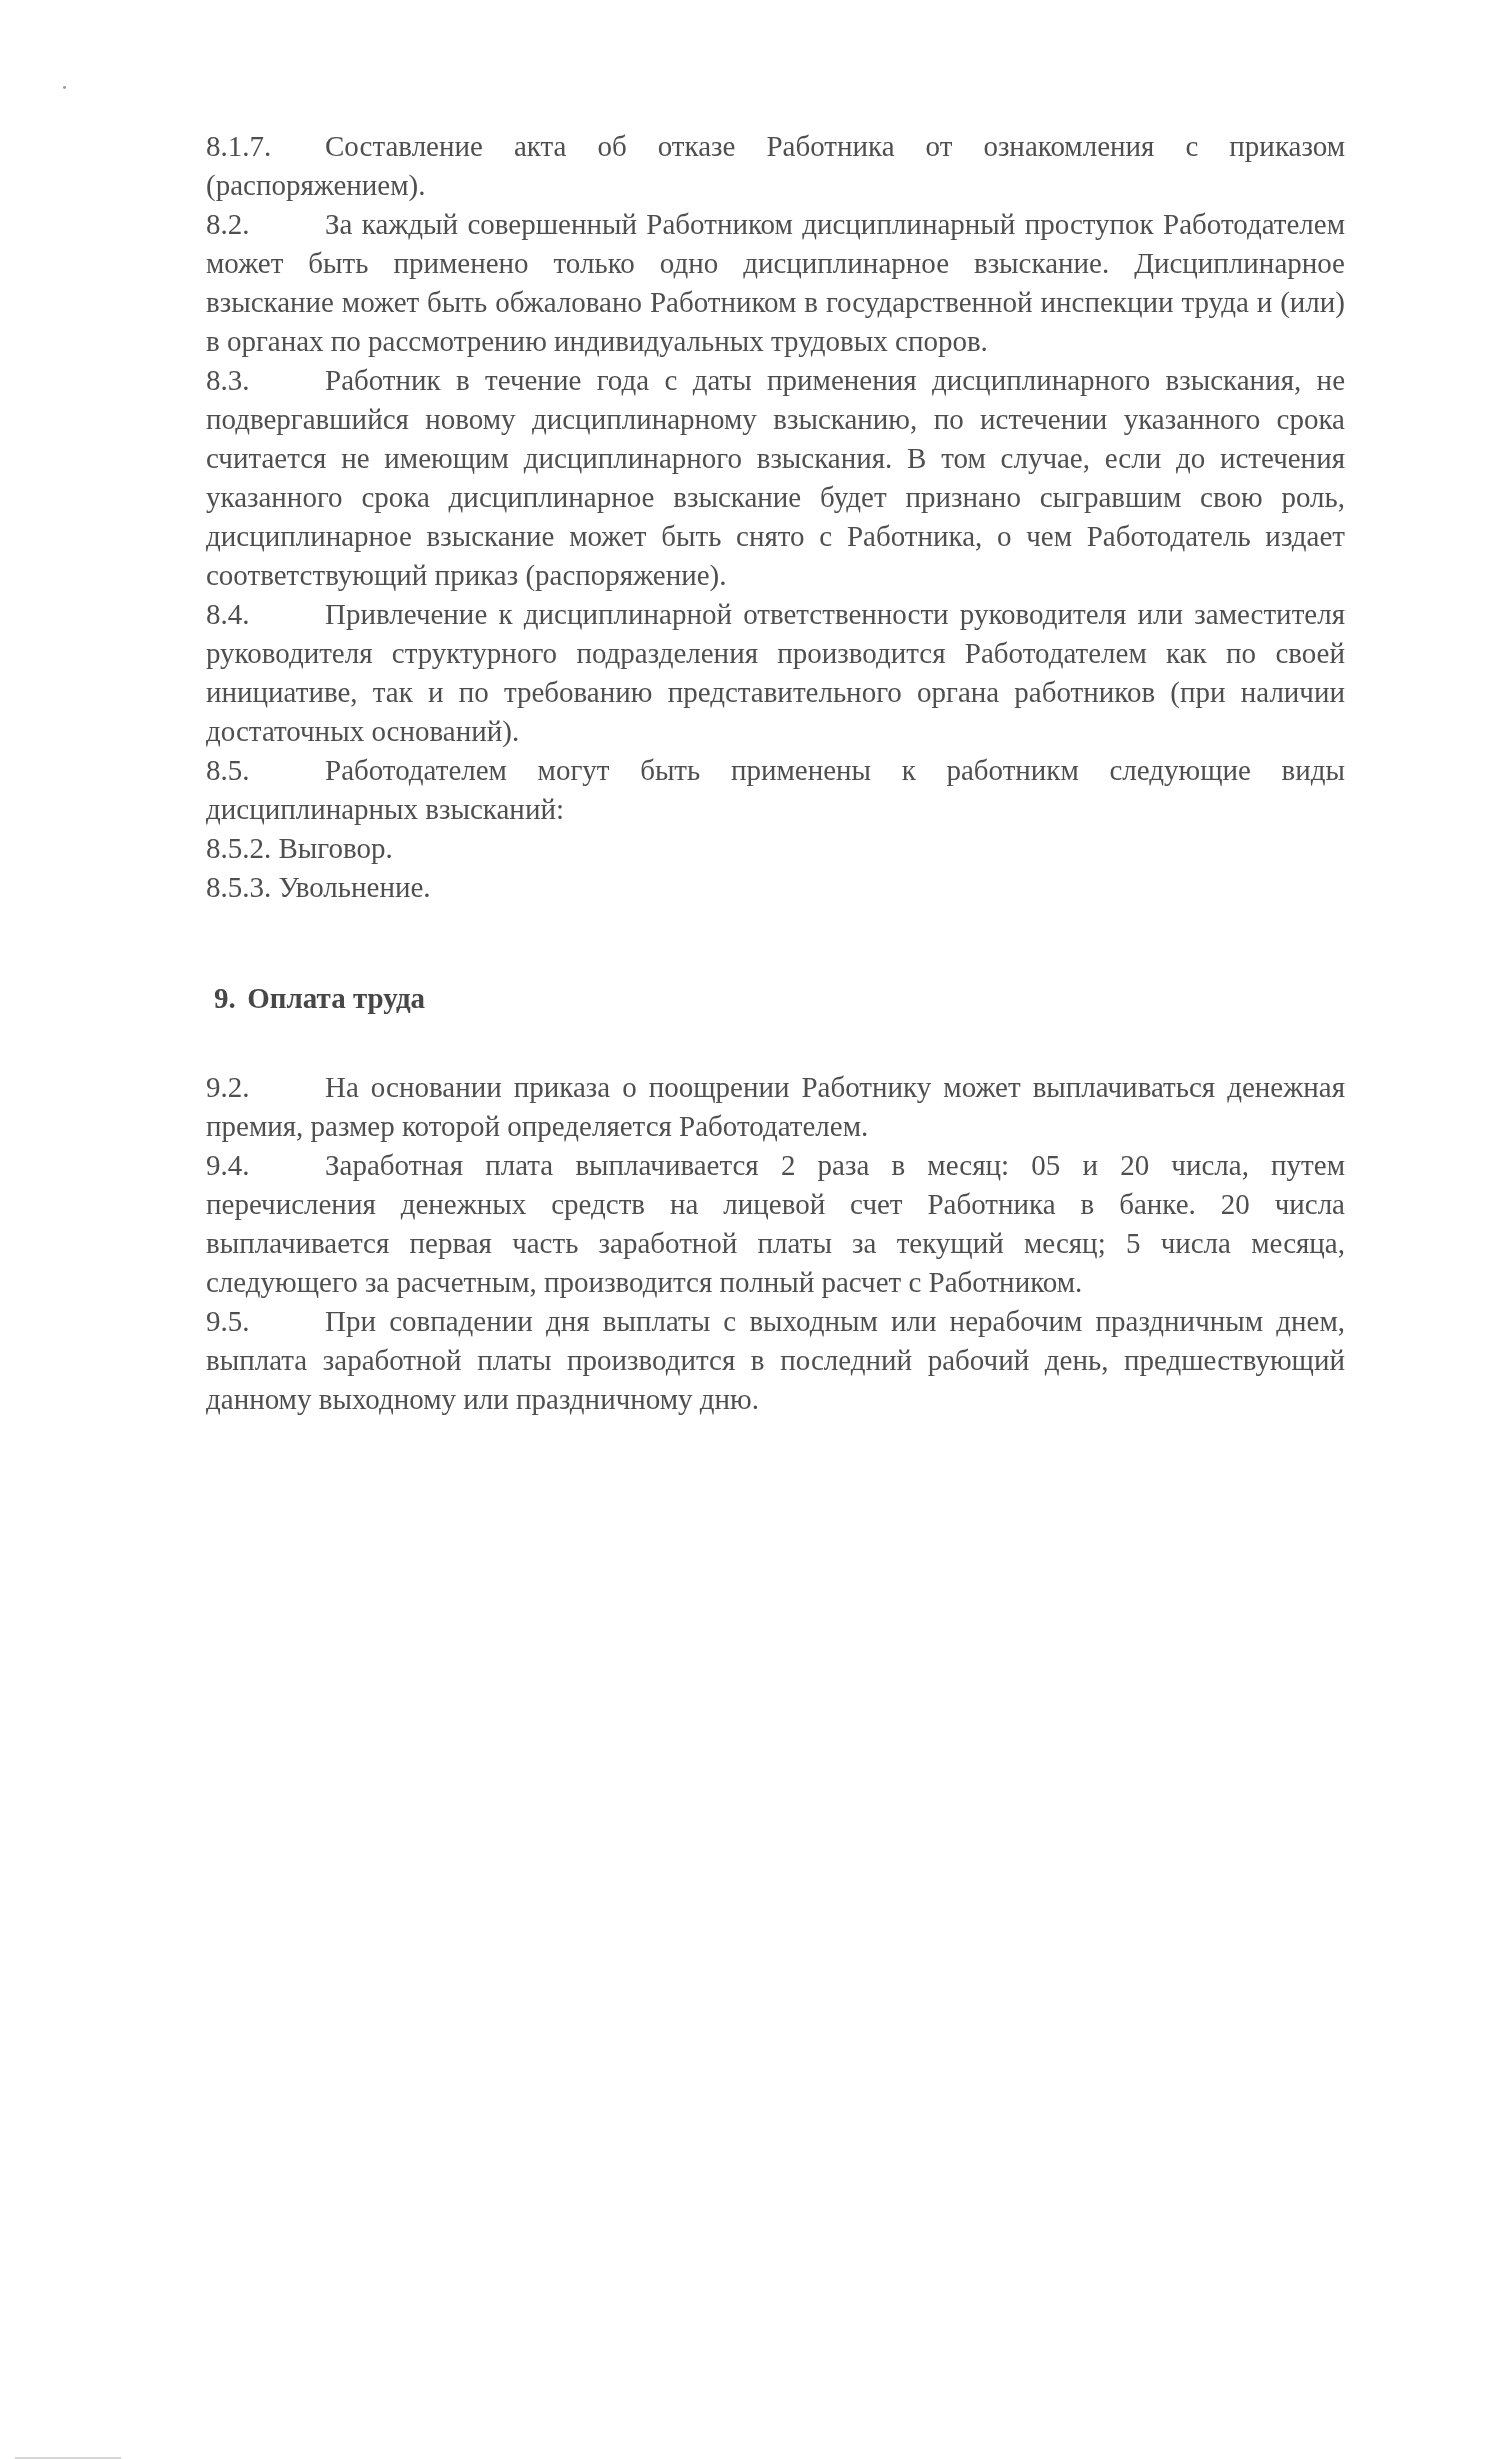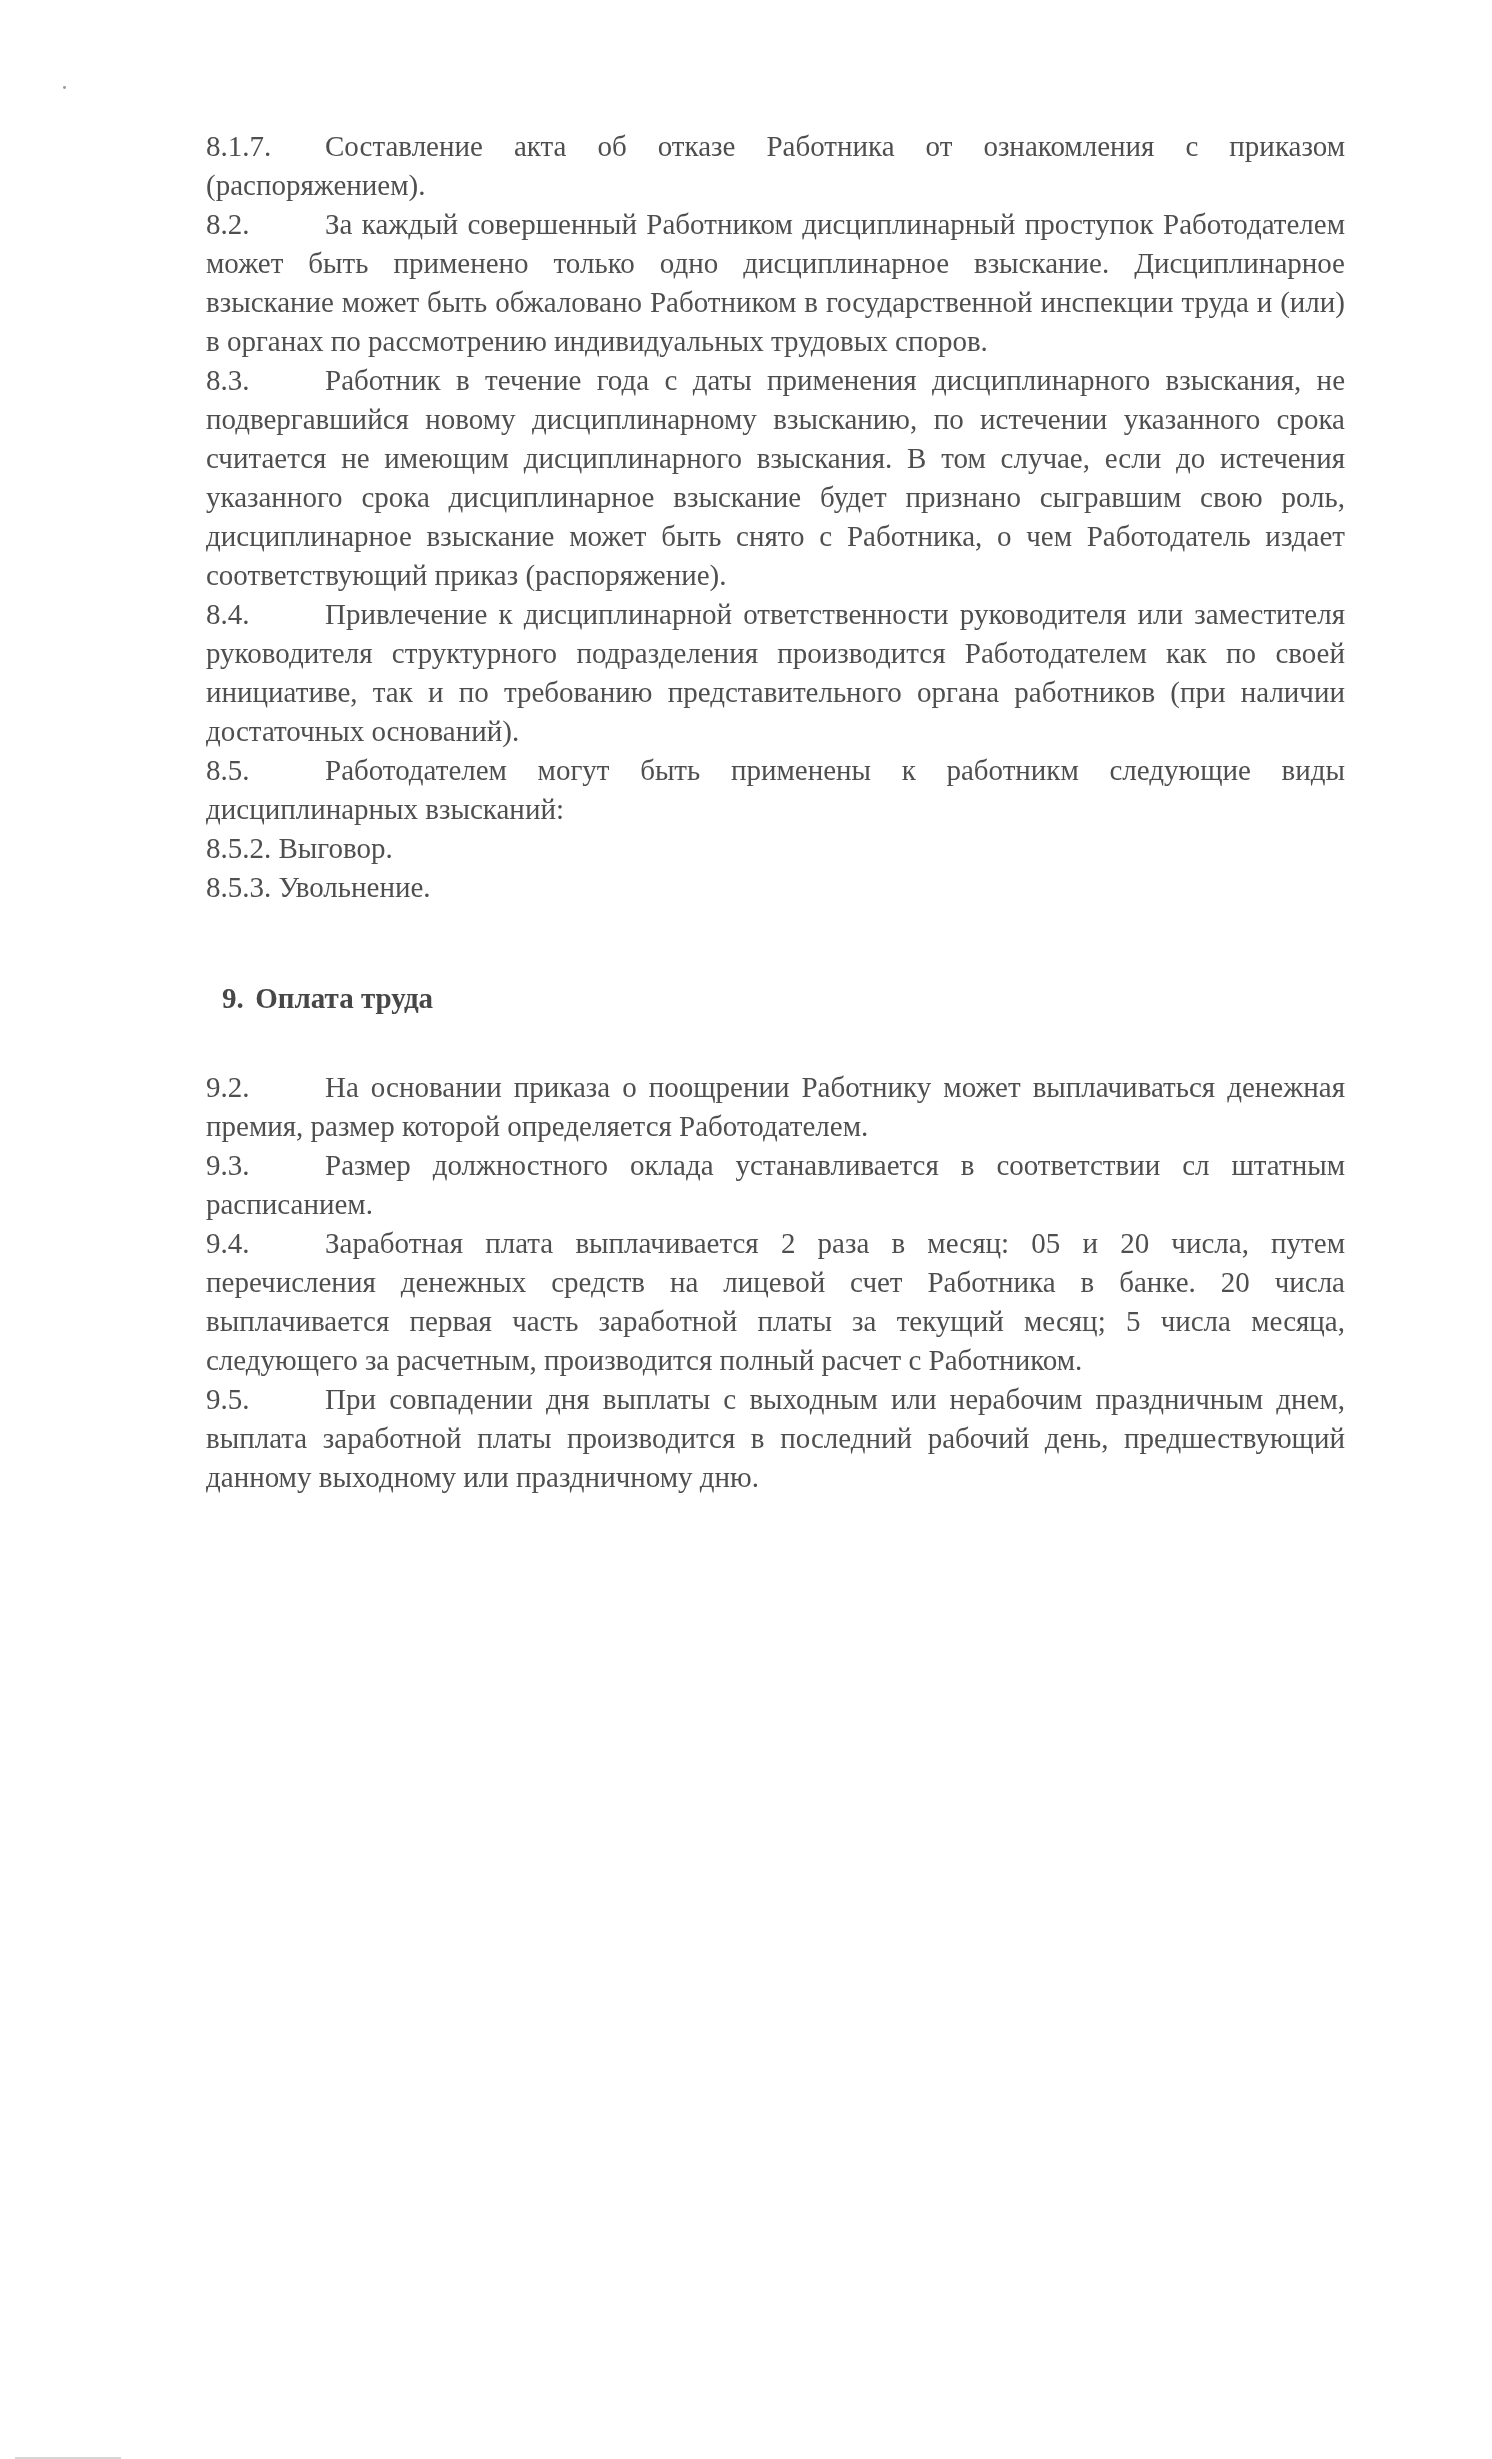--- a/index.html
+++ b/index.html
@@ -29,21 +29,21 @@
       text-align-last: left;
     }
     .num {
       display: inline-block;
       width: 119px;
     }
     .sub {
       margin: 0;
     }
     .heading {
-      margin: 16px;
+      margin: 8px;
       margin-top: 72px;
       margin-bottom: 50px;
       font-weight: bold;
       font-size: 29px;
       color: #474747;
     }
     .heading .hnum {
       margin-right: 11.5px;
     }
     .speck {
@@ -85,21 +85,20 @@
 
   <p class="sub"><span>8.5.2.</span> <span>Выговор.</span></p>
 
   <p class="sub"><span>8.5.3.</span> <span>Увольнение.</span></p>
 
   <h2 class="heading"><span class="hnum">9.</span><span>Оплата труда</span></h2>
 
 
   <p class="para"><span class="num">9.2.</span><span>На основании приказа о поощрении Работнику может выплачиваться денежная премия, размер которой определяется Работодателем.</span></p>
 
-  <p class="para"><span class="num">9.3.</span><span>Размер должностного оклада устанавливается в соответствии сл штатным расписанием.</span></p>
 
   <p class="para"><span class="num">9.4.</span><span>Заработная плата выплачивается 2 раза в месяц: 05 и 20 числа, путем перечисления денежных средств на лицевой счет Работника в банке. 20 числа выплачивается первая часть заработной платы за текущий месяц; 5 числа месяца, следующего за расчетным, производится полный расчет с Работником.</span></p>
 
   <p class="para"><span class="num">9.5.</span><span>При совпадении дня выплаты с выходным или нерабочим праздничным днем, выплата заработной платы производится в последний рабочий день, предшествующий данному выходному или праздничному дню.</span></p>
 
 </div>
 
 <div class="bottom-edge"></div>
 
 

